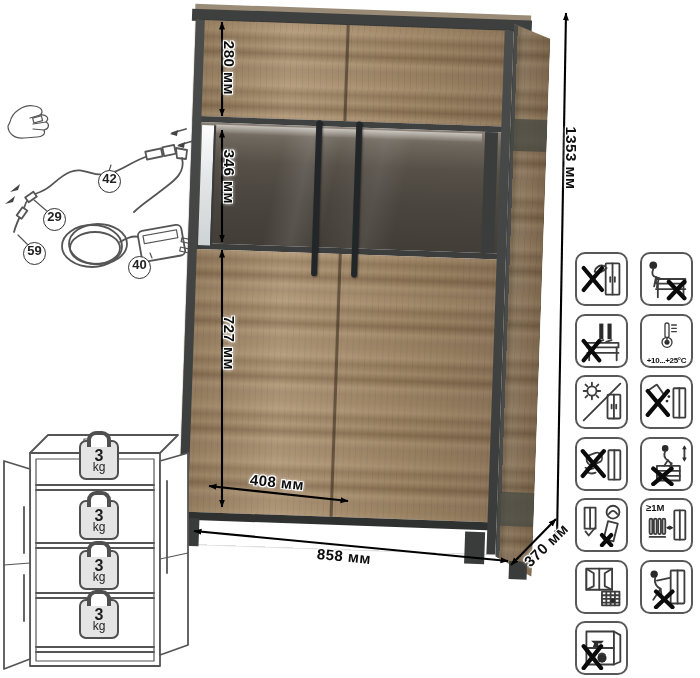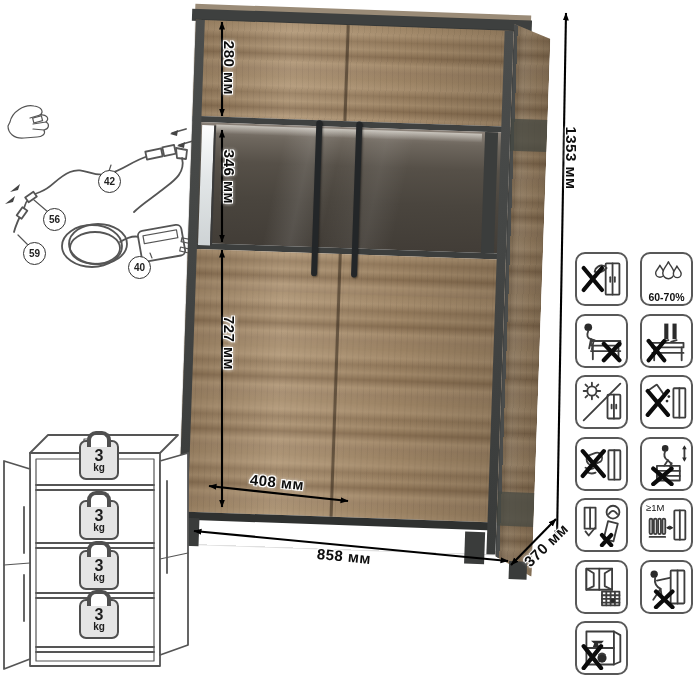--- a/index.html
+++ b/index.html
@@ -9,32 +9,32 @@
   svg{display:block;}
 
   
   .lineart *{stroke:#555;stroke-width:1.8;fill:none;stroke-linecap:round;stroke-linejoin:round;}
   .lineart .thin{stroke-width:1.2;}
   .lineart .fillw{fill:#fff;}
   .lineart .fdark{fill:#444;stroke:none;}
 
   
   .badge{position:absolute;width:21px;height:21px;border:1.7px solid #333;border-radius:50%;
-         background:#fff;display:flex;align-items:center;justify-content:center;
-         font-size:10px;font-weight:bold;color:#222;}
+         background:#fff;display:flex;justify-content:center;
+         font-size:13px;font-weight:bold;color:#222;}
 
   
   .weight{position:absolute;left:79px;width:36px;height:36px;background:#e4e4e4;
           border:2px solid #4f4f4f;border-radius:7px;display:flex;flex-direction:column;
           align-items:center;justify-content:center;z-index:3;}
   .weight::before{content:"";position:absolute;top:-11px;left:50%;transform:translateX(-50%);
           width:16px;height:12px;border:4px solid #4f4f4f;border-bottom:none;
           border-radius:9px 9px 0 0;background:#fff;}
   .weight .wv{font-size:16px;font-weight:bold;line-height:15px;color:#1d1d1d;}
-  .weight .wu{font-size:10px;font-weight:bold;line-height:9px;color:#1d1d1d;}
+  .weight .wu{font-size:12px;font-weight:normal;line-height:9px;color:#1d1d1d;}
 
   
   .cabinet{position:absolute;left:192px;top:4px;width:366px;height:572px;
            transform:rotate(2deg);transform-origin:10px 12px;}
   .wood{background:
      linear-gradient(90deg,rgba(55,40,25,.20),rgba(255,255,255,.07) 30%,rgba(55,40,25,.10) 68%,rgba(35,25,15,.22)),
      repeating-linear-gradient(90deg,rgba(0,0,0,.05) 0 1px,rgba(255,255,255,0) 1px 6px),
      repeating-linear-gradient(180deg,#a68c6b 0px,#b29877 9px,#977d5e 16px,#ac9271 24px,#8d7355 31px,#b19776 39px,#a2886a 46px,#a68c6b 54px);}
   .cap-top{position:absolute;left:3px;top:0;width:336px;height:6px;background:#9a8b77;}
   .cap{position:absolute;left:0;top:5px;width:340px;height:12px;background:#3e403f;}
@@ -71,21 +71,21 @@
         border-radius:10px;background:#fff;display:flex;align-items:center;justify-content:center;}
   .ic{width:44px;height:44px;}
   .ic *{stroke:#3d3d3d;stroke-width:2;fill:none;stroke-linecap:round;stroke-linejoin:round;}
   .ic .x{stroke:#0b0b0b;stroke-width:4.6;}
   .ic .f{fill:#2b2b2b;stroke:none;}
   .ic .fw{fill:#fff;}
   .cell-label{position:absolute;bottom:1px;left:0;width:100%;text-align:center;
               font-weight:bold;color:#111;}
   .lbl-humidity{font-size:10.5px;}
   .lbl-temp{font-size:8px;letter-spacing:-.3px;}
-  .lbl-dist{position:absolute;top:2px;left:4px;width:auto;text-align:center;font-size:9.5px;font-weight:normal;color:#111;}
+  .lbl-dist{position:absolute;top:2px;left:4px;width:auto;text-align:center;font-size:9.5px;font-weight:bold;color:#111;}
 </style>
 </head>
 <body>
 
 <div class="stage">
 
   <svg class="abs lineart" style="left:0;top:96px" width="198" height="192" viewBox="0 0 198 192">
 
     <g>
       <path d="M10,26 C12,16 24,8 34,10 C42,11 44,16 40,19 C46,18 50,22 46,26 C50,28 49,33 44,34 C46,38 42,41 37,41 L24,42 C14,43 8,37 8,30 Z" class="thin"></path>
@@ -125,21 +125,21 @@
         <rect class="thin" x="179" y="156" width="9" height="4" transform="rotate(22 183 158)"></rect>
       </g>
     </g>
 
     <path class="thin" d="M108,78 L111,69 M48,116 L34,104 M29,150 L18,139 M152,162 L150,157"></path>
   </svg>
   <div class="badge" style="left:98px;top:170px">
       <span>42</span>
     </div>
   <div class="badge" style="left:43px;top:208px">
-      <span>56</span>
+      <span>29</span>
     </div>
   <div class="badge" style="left:23px;top:242px">
       <span>59</span>
     </div>
   <div class="badge" style="left:128px;top:256px">
       <span>40</span>
     </div>
 
   <div class="cabinet">
     <div class="cap-top"></div>
@@ -249,28 +249,20 @@
         <rect x="28" y="7" width="15" height="34" rx="1"></rect>
         <line x1="35.5" y1="7" x2="35.5" y2="41"></line>
         <line x1="33" y1="22" x2="33" y2="27"></line>
           <line x1="38" y1="22" x2="38" y2="27"></line>
         <line x1="5" y1="34" x2="19" y2="16"></line>
         <path class="fw" d="M17,13 c4,-5 9,-5 12,-1 c-4,4 -9,6 -13,4 z"></path>
         <path class="x" d="M4,12 L24,36 M24,12 L4,36"></path>
       </svg>
     </div>
 
-    <div class="cell">
-      <svg class="ic" style="height:30px;width:34px;margin-bottom:12px" viewBox="0 0 48 34">
-        <path d="M14,6 C12,11 8,13 8,17 a6,6 0 0 0 12,0 C20,13 16,11 14,6 z"></path>
-        <path d="M26,1 C23,8 18,11 18,17 a8,8 0 0 0 16,0 C34,11 29,8 26,1 z" class="fw"></path>
-        <path d="M38,7 C36,12 33,14 33,18 a5.5,5.5 0 0 0 11,0 C44,14 40,12 38,7 z" class="fw"></path>
-      </svg>
-      <div class="cell-label lbl-humidity">60-70%</div>
-    </div>
 
     <div class="cell">
       <svg class="ic" viewBox="0 0 48 48">
         <rect x="12" y="24" width="32" height="5"></rect>
         <line x1="14" y1="29" x2="14" y2="44"></line>
           <line x1="42" y1="29" x2="42" y2="44"></line>
         <line x1="12" y1="35" x2="44" y2="35"></line>
         <circle class="f" cx="9" cy="9" r="4.2"></circle>
         <path d="M9,13 C7,18 8,21 12,22 L18,24" stroke-width="4"></path>
         <path d="M12,22 L10,32 M15,23 L13,33" stroke-width="3.2"></path>
@@ -284,20 +276,30 @@
         <line x1="10" y1="31" x2="10" y2="45"></line>
           <line x1="40" y1="31" x2="40" y2="45"></line>
         <line x1="8" y1="37" x2="42" y2="37"></line>
         <rect class="f" x="21" y="5" width="4.5" height="17"></rect>
         <rect class="f" x="30" y="5" width="4.5" height="17"></rect>
         <path d="M25.5,23 l-7,2 M34.5,23 l-6,2" stroke-width="3"></path>
         <path class="x" d="M4,24 L21,45 M21,24 L4,45"></path>
       </svg>
     </div>
 
+    <div class="cell">
+      <svg class="ic" style="height:32px;width:32px;margin-bottom:11px" viewBox="0 0 48 42">
+        <rect x="21" y="3" width="6" height="22" rx="3"></rect>
+        <circle cx="24" cy="32" r="7.5"></circle>
+        <circle class="f" cx="24" cy="32" r="3.8"></circle>
+        <line x1="24" y1="26" x2="24" y2="32" stroke-width="3" stroke="#2b2b2b"></line>
+        <path d="M31,6 h7 M31,11 h7 M31,16 h7" stroke-width="1.6"></path>
+      </svg>
+      <div class="cell-label lbl-temp">+10...+25°C</div>
+    </div>
 
     <div class="cell">
       <svg class="ic" viewBox="0 0 48 48">
         <circle cx="13" cy="12" r="5"></circle>
         <path d="M13,3 v3 M13,18 v3 M4,12 h3 M19,12 h3 M6,5 l2,2 M18,17 l2,2 M20,5 l-2,2 M8,17 l-2,2" stroke-width="1.7"></path>
         <line x1="4" y1="44" x2="44" y2="4" stroke-width="2.6"></line>
         <rect x="30" y="16" width="14" height="26" rx="1"></rect>
         <line x1="37" y1="16" x2="37" y2="42"></line>
         <line x1="34.5" y1="27" x2="34.5" y2="31"></line>
           <line x1="39.5" y1="27" x2="39.5" y2="31"></line>

